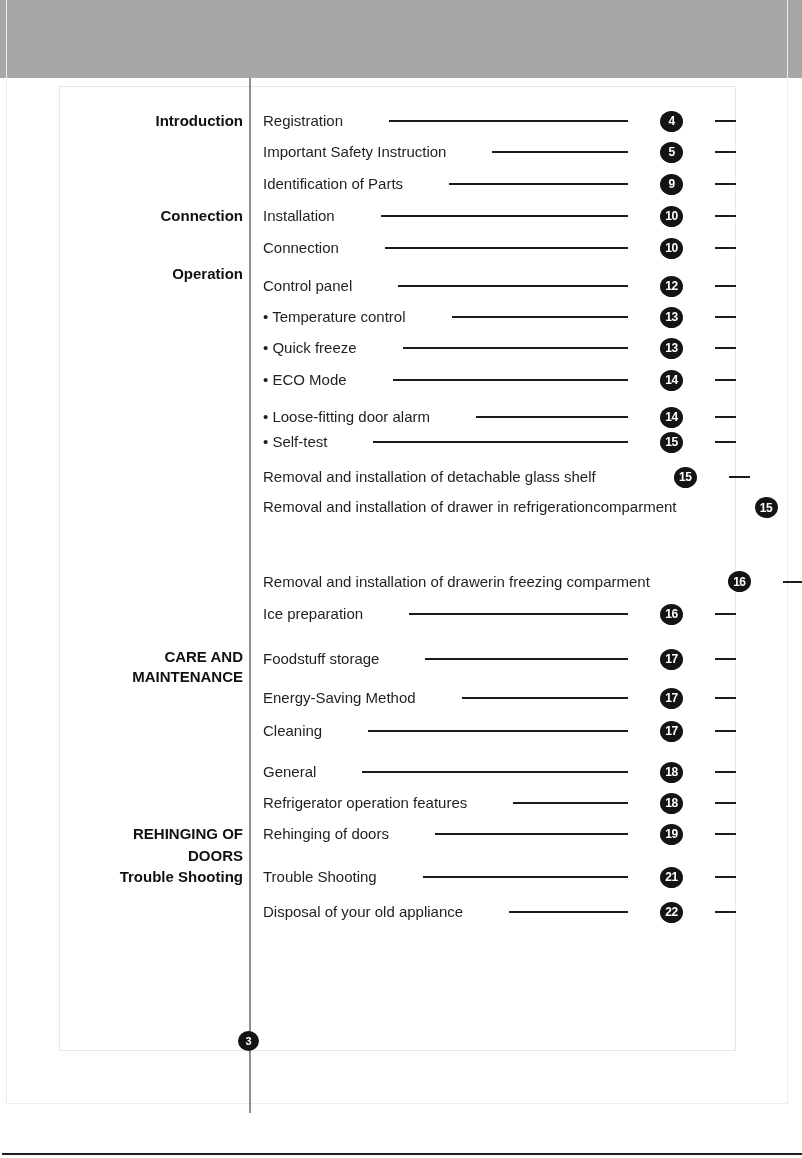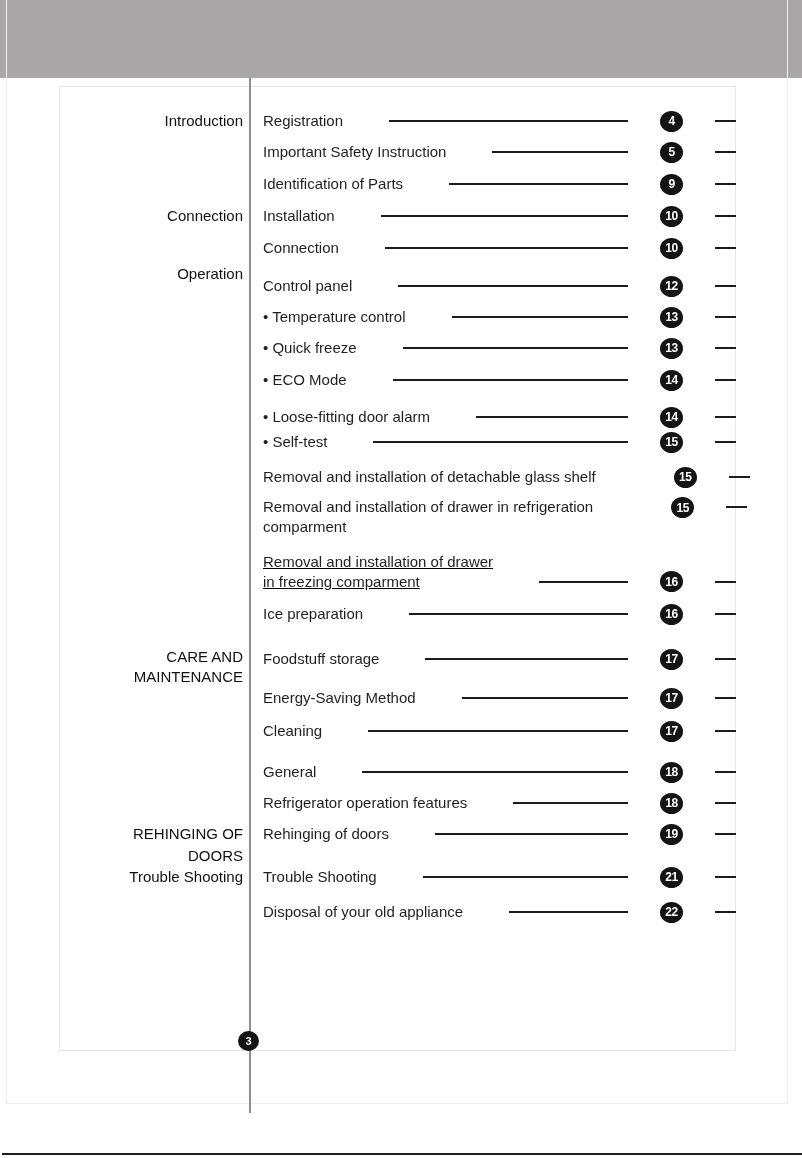--- a/index.html
+++ b/index.html
@@ -16,37 +16,37 @@
   .header-band{position:absolute;left:0;top:0;width:802px;height:78px;background:var(--header-gray);}
 
   .outer-box{position:absolute;left:6px;top:0;width:782px;height:1104px;
     border:1px solid #ededed;border-top:none;}
   .inner-box{position:absolute;left:59px;top:86px;width:677px;height:965px;
     border:1px solid #e7e7e7;}
 
   .divider{position:absolute;left:249px;top:78px;width:2px;height:1035px;background:var(--divider-gray);}
 
   .heading{position:absolute;left:59px;width:184px;text-align:right;
-    font-weight:normal;font-size:15px;line-height:22px;color:#111;padding-left:16px;}
+    font-weight:bold;font-size:15px;line-height:22px;color:#111;padding-left:16px;}
   .heading.two{line-height:20px;}
   .heading .hl{display:block;}
 
   .row{position:absolute;left:263px;width:473px;height:22px;display:flex;align-items:center;gap:32px;}
   .row .lbl{font-size:15px;line-height:22px;color:var(--text-color);white-space:nowrap;}
   .row .leader{flex:1;height:0;border-top:2px solid var(--line-black);margin-left:14px;}
   .row .badge{flex:none;width:23px;height:21px;background:var(--badge-black);border-radius:50%;
     color:#fff;font-size:12px;font-weight:bold;display:flex;align-items:center;justify-content:center;
     letter-spacing:-0.5px;}
   .row .trail{flex:none;width:21px;height:0;border-top:2px solid var(--line-black);}
 
   .row.two{height:40px;}
-  .row.two .lbl{display:flex;flex-direction:column;line-height:20px;}
+  .row.two .lbl{display:flex;line-height:20px;align-items:flex-end;}
   .row.two.line-first{align-items:flex-start;}
   .row.two.line-first .leader,.row.two.line-first .trail{margin-top:9px;}
-  .row.two.line-second{align-items:flex-end;text-decoration:underline;}
+  .row.two.line-second{align-items:flex-end;}
   .row.two.line-second .leader,.row.two.line-second .trail{margin-bottom:9px;}
 
   .footer-badge{position:absolute;left:238px;top:1031px;width:21px;height:20px;
     background:var(--badge-black);border-radius:50%;color:#fff;font-size:11px;font-weight:bold;
     display:flex;align-items:center;justify-content:center;}
 
   .bottom-rule{position:absolute;left:2px;top:1153px;width:800px;height:2px;background:#1f1f1f;}
 </style>
 </head>
 <body>

